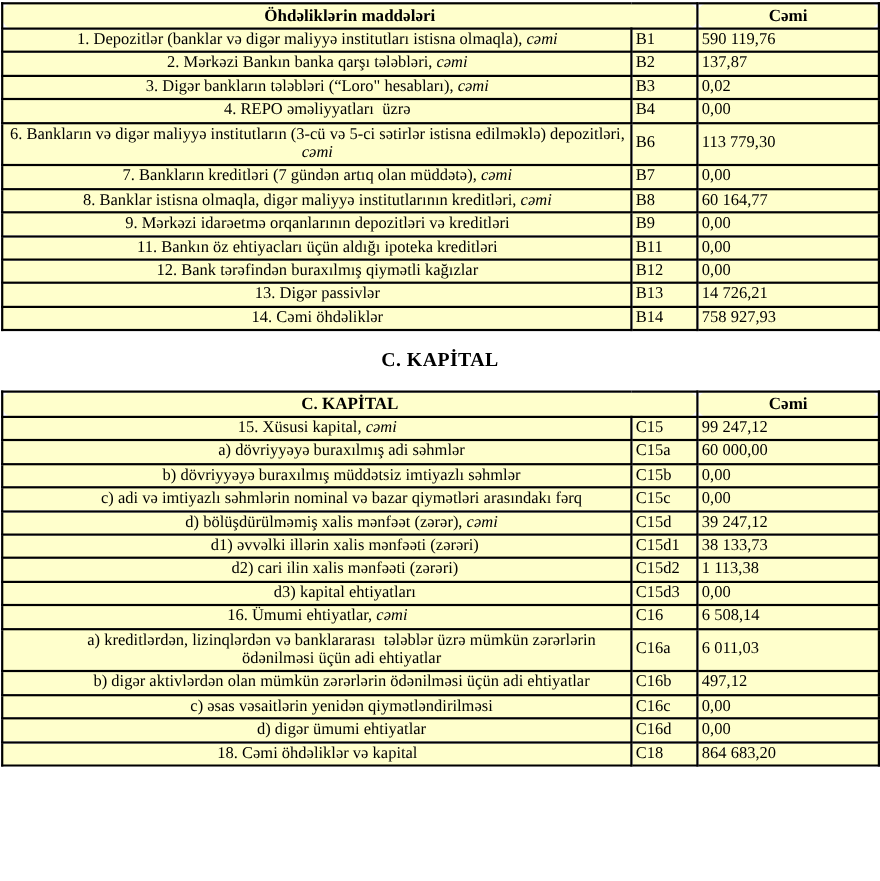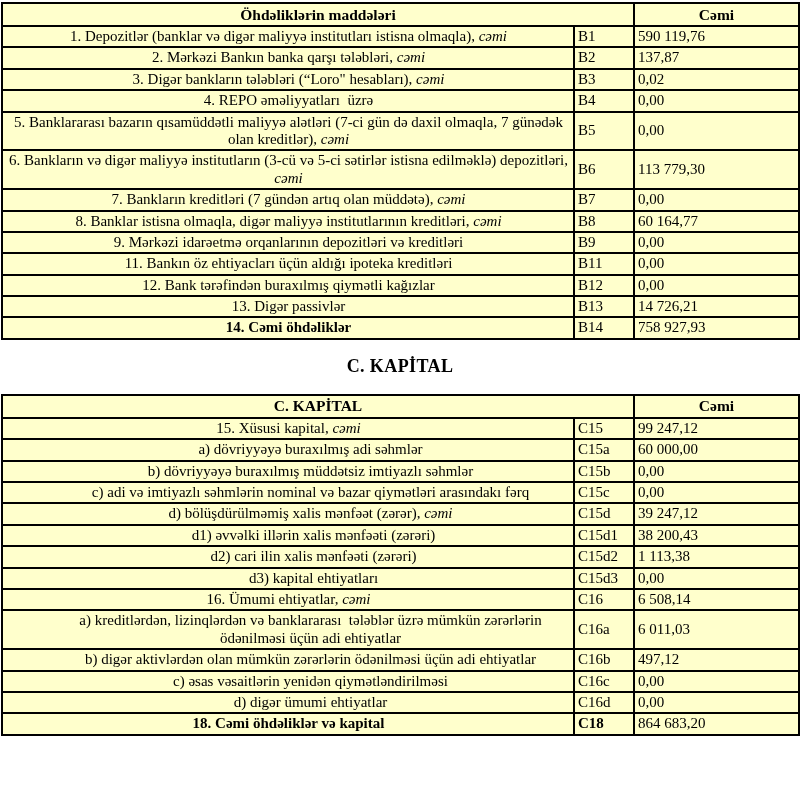--- a/index.html
+++ b/index.html
@@ -33,31 +33,32 @@
     line-height:1.16;
     padding:1px 3px;
     vertical-align:middle;
     overflow:hidden;
   }
   td.hdr{
     font-weight:bold;
     text-align:center;
     font-size:15.5px;
     height:19px;
+    border-radius:10px;
   }
   .t1 tbody tr{height:21px;}
   .t2 tbody tr{height:20px;}
   tbody tr.tall{height:38px;}
   tbody tr.short{height:15px;}
   td.lbl{text-align:center;white-space:pre-wrap;padding-left:4px;}
   td.lbl.ind1{padding-left:48px;}
   td.lbl.ind2{padding-left:54px;}
   td.code{}
   td.val{padding-right:3px;}
-  .b{font-weight:bold;}
+  .b{font-weight:normal;}
   td.lbl i{font-style:italic;}
   .section-title{
     text-align:center;
     font-weight:bold;
     font-size:18px;
     letter-spacing:.4px;
     margin:16px 0 17px 0;
   }
 </style>
 </head>
@@ -92,25 +93,20 @@
           <td class="lbl"><span>3. Digər bankların tələbləri (“Loro" hesabları),</span><i> cəmi</i></td>
           <td class="code">B3</td>
           <td class="val">0,02</td>
         </tr>
         <tr>
           <td class="lbl"><span>4. REPO əməliyyatları  üzrə</span></td>
           <td class="code">B4</td>
           <td class="val">0,00</td>
         </tr>
         <tr class="tall">
-          <td class="lbl"><span>5. Banklararası bazarın qısamüddətli maliyyə alətləri (7-ci gün də daxil olmaqla, 7 günədək olan kreditlər),</span><i> cəmi</i></td>
-          <td class="code">B5</td>
-          <td class="val">0,00</td>
-        </tr>
-        <tr class="tall">
           <td class="lbl"><span>6. Bankların və digər maliyyə institutların (3-cü və 5-ci sətirlər istisna edilməklə) depozitləri,</span><i> cəmi</i></td>
           <td class="code">B6</td>
           <td class="val">113 779,30</td>
         </tr>
         <tr>
           <td class="lbl"><span>7. Bankların kreditləri (7 gündən artıq olan müddətə),</span><i> cəmi</i></td>
           <td class="code">B7</td>
           <td class="val">0,00</td>
         </tr>
         <tr>
@@ -182,21 +178,21 @@
           <td class="val">0,00</td>
         </tr>
         <tr>
           <td class="lbl ind1"><span>d) bölüşdürülməmiş xalis mənfəət (zərər),</span><i> cəmi</i></td>
           <td class="code">C15d</td>
           <td class="val">39 247,12</td>
         </tr>
         <tr>
           <td class="lbl ind2"><span>d1) əvvəlki illərin xalis mənfəəti (zərəri)</span></td>
           <td class="code">C15d1</td>
-          <td class="val">38 200,43</td>
+          <td class="val">38 133,73</td>
         </tr>
         <tr>
           <td class="lbl ind2"><span>d2) cari ilin xalis mənfəəti (zərəri)</span></td>
           <td class="code">C15d2</td>
           <td class="val">1 113,38</td>
         </tr>
         <tr>
           <td class="lbl ind2"><span>d3) kapital ehtiyatları</span></td>
           <td class="code">C15d3</td>
           <td class="val">0,00</td>

